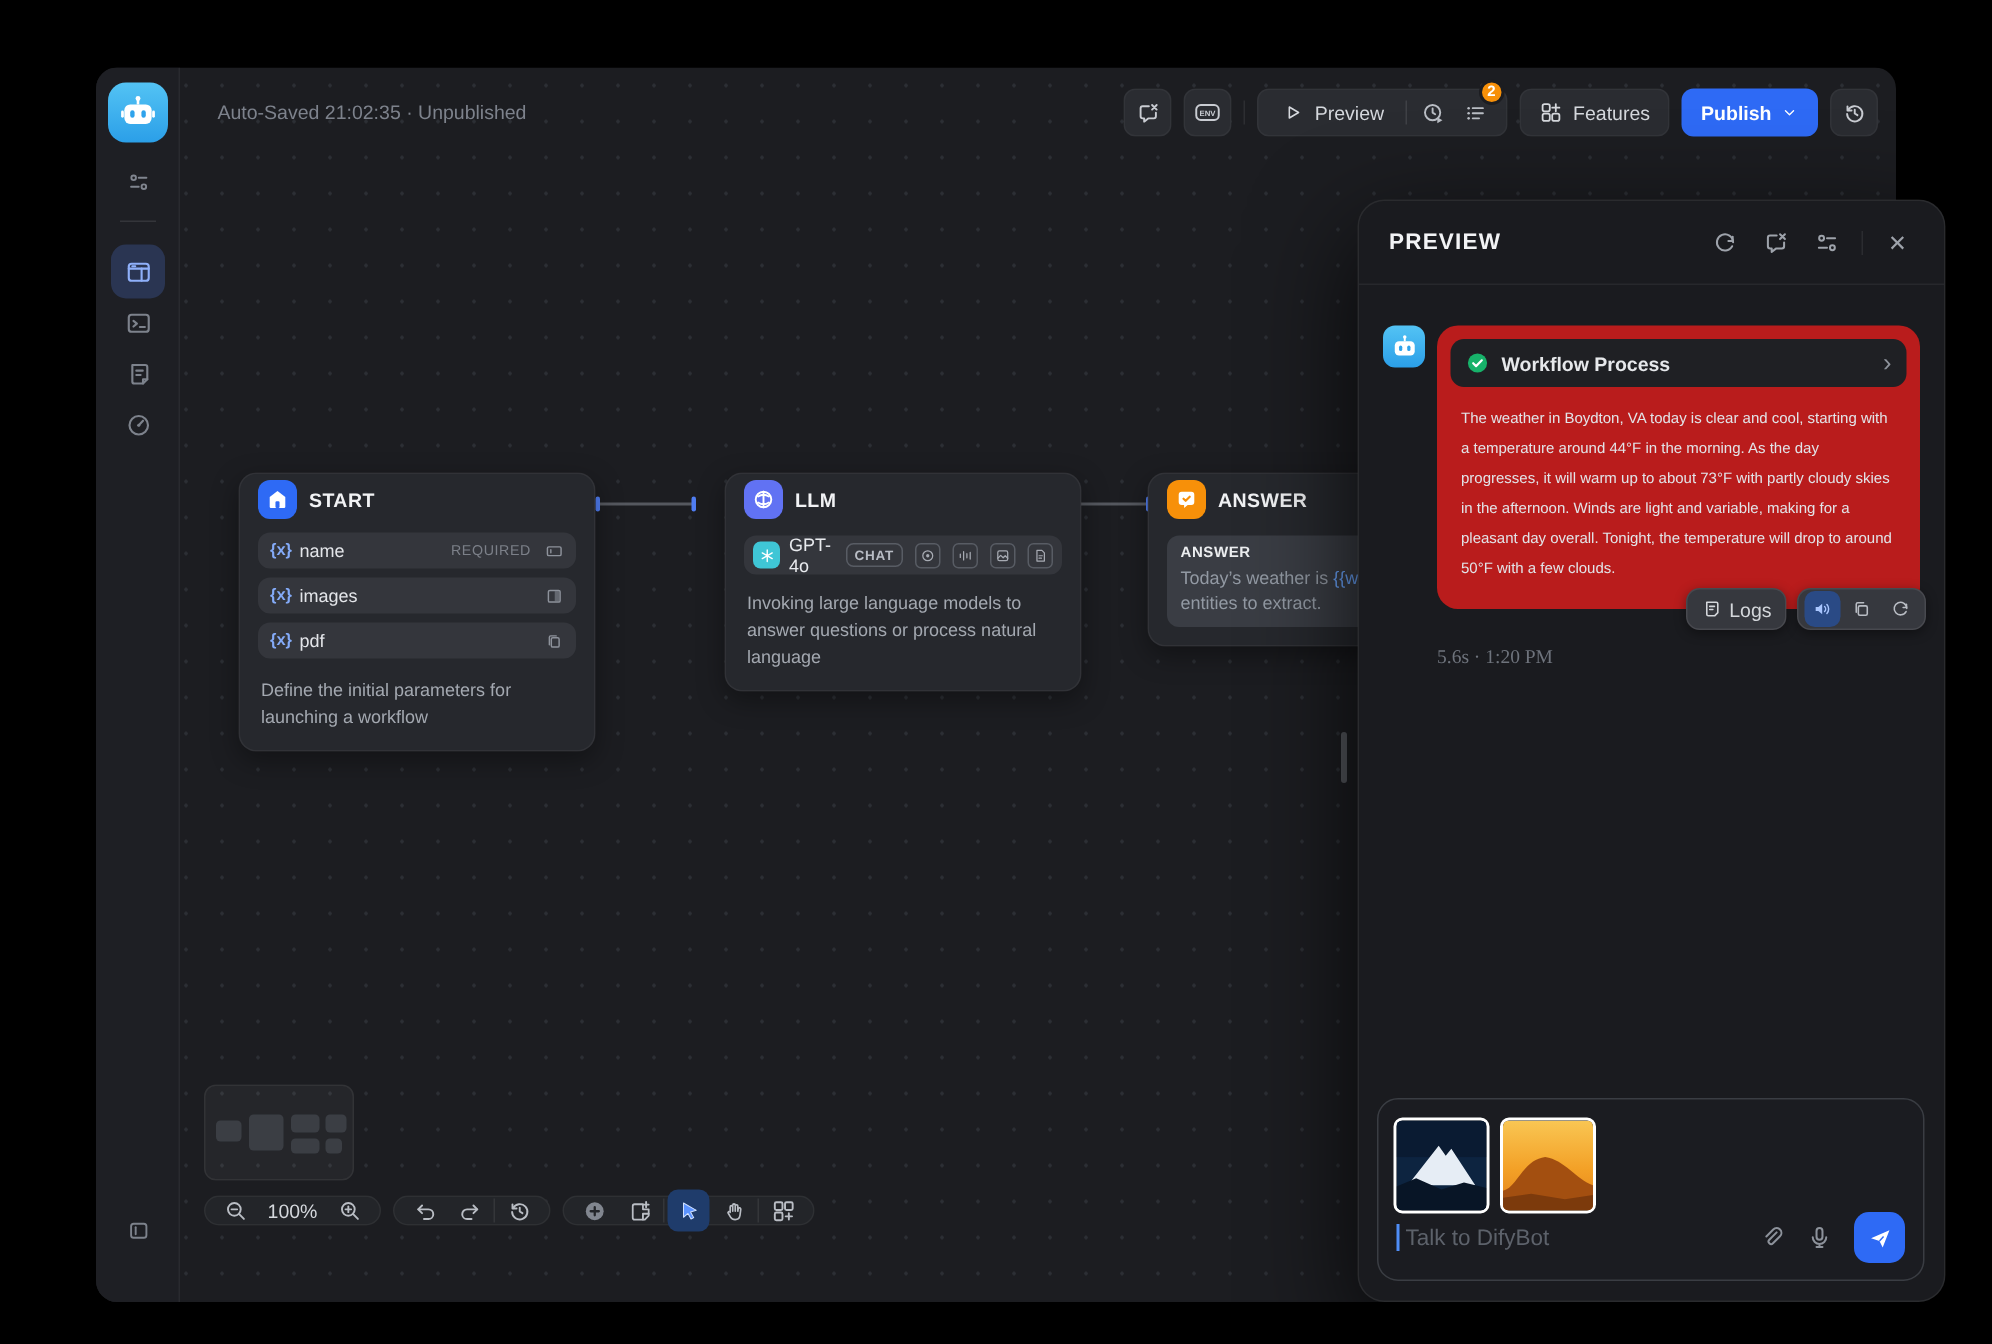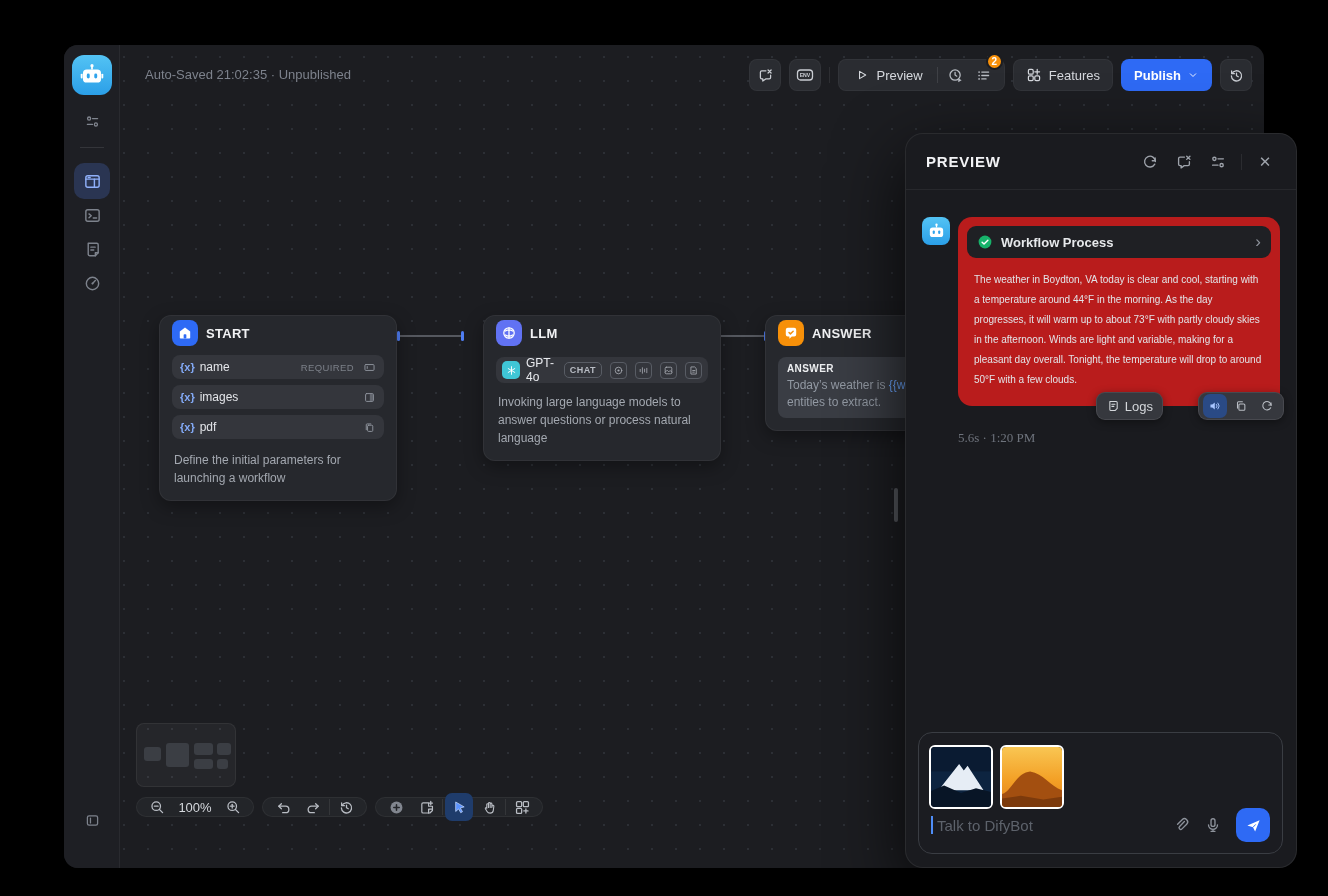--- a/index.html
+++ b/index.html
@@ -93,21 +93,21 @@
   .bot-row { display:flex; gap:8px; margin-top:27px; }
   .avatar { width:28px; height:28px; border-radius:8px; background:linear-gradient(180deg,#53c3f4,#2b9fe8);
     display:flex; align-items:center; justify-content:center; flex-shrink:0; }
   .bot-card { position:relative; background:#b91c1c; border-radius:14px; padding:9px 9px 12px; width:324px; }
   .wf-bar { display:flex; align-items:center; gap:8px; background:#1f2024; border-radius:9px; height:32px; padding:0 10px; }
   .wf-label { flex:1; font-size:13px; font-weight:600; color:#e6e8eb; }
   .chev { color:#8d929b; }
   .bot-text { margin:12px 7px 4px; font-size:10px; line-height:20px; color:#e2e4e8; }
   .actions { position:absolute; right:-4px; bottom:-14px; display:flex; gap:7px; align-items:center; }
   .chip { height:28px; background:#36383e; border:1px solid rgba(255,255,255,.09); border-radius:9px;
-    display:flex; align-items:center; gap:5px; padding:0 9px; font-size:13px; color:#d4d7db; box-shadow:0 2px 8px rgba(0,0,0,.4);margin-left:28px; }
+    display:flex; align-items:center; gap:5px; padding:0 9px; font-size:13px; color:#d4d7db; box-shadow:0 2px 8px rgba(0,0,0,.4); }
   .chip-icons { padding:0 4px; gap:2px; }
   .mini-btn { width:24px; height:24px; border-radius:7px; display:flex; align-items:center; justify-content:center; color:#b9bdc4; }
   .mini-btn.speaker { background:#2a4a85; color:#a9c6ff; }
   .meta { margin:24px 0 0 36px; font-size:13px; color:#6e737c;font-family:Liberation Serif, serif; }
 
   
   .input-wrap { position:absolute; left:12px; right:13px; bottom:13px; height:122px; background:#1b1c21;
     border:1px solid #3a3d43; border-radius:14px; }
   .thumbs { position:absolute; left:10px; top:12px; display:flex; gap:7px; }
   .thumb { width:64px; height:64px; border:2px solid #fff; border-radius:6px; overflow:hidden; }

